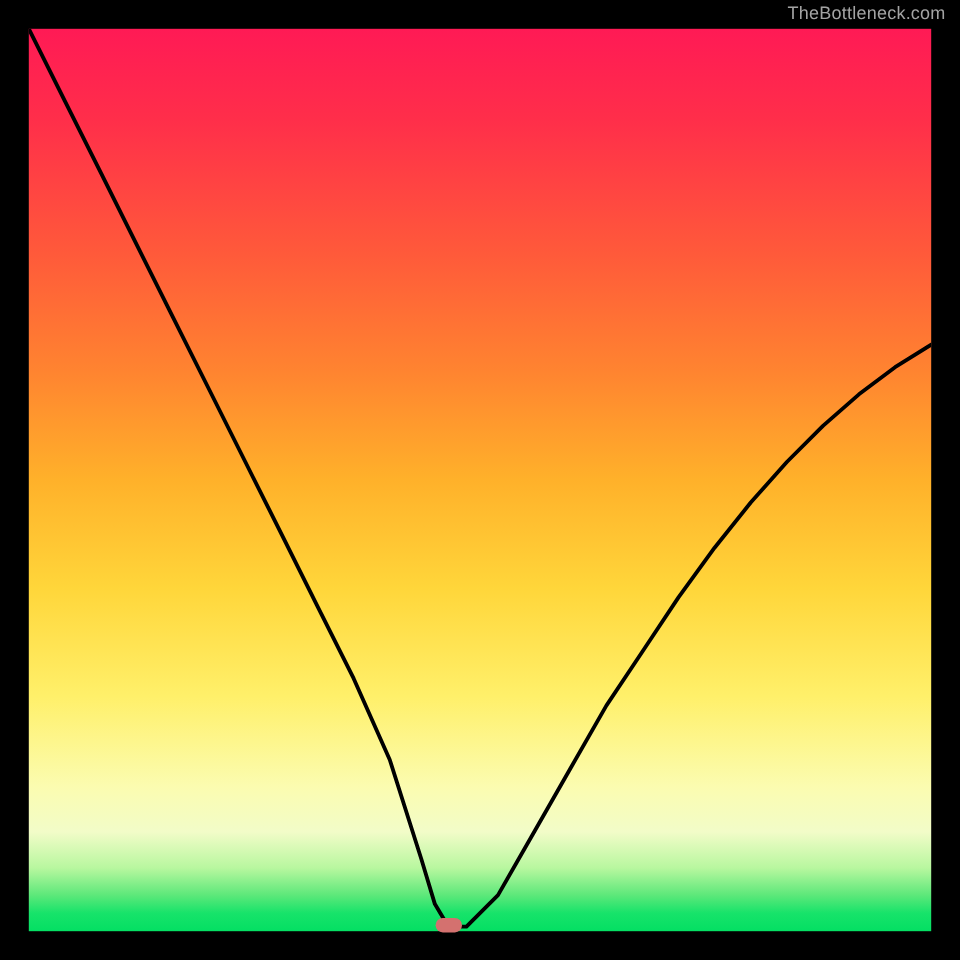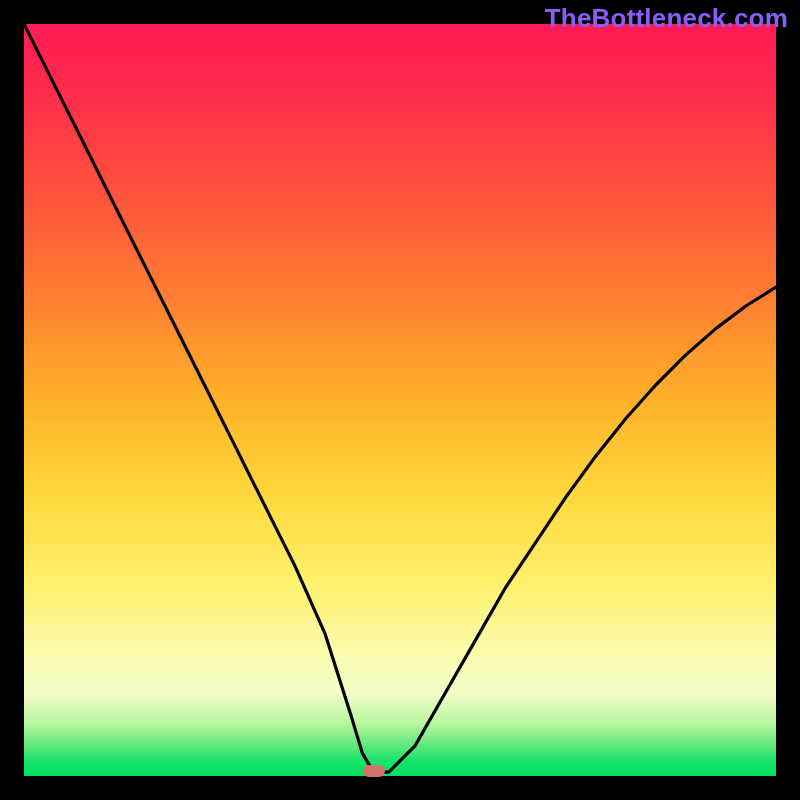--- a/index.html
+++ b/index.html
@@ -14,23 +14,23 @@
   .container {
     position: relative;
     width: 800px;
     height: 800px;
     background: #000;
   }
   .watermark {
     position: absolute;
     top: 3px;
     right: 12px;
-    color: #8b5cf6;
-    font-size: 26px;
-    font-weight: 700;
+    color: #a3a3a3;
+    font-size: 15px;
+    font-weight: 400;
     letter-spacing: 0.2px;
     z-index: 50;
   }
   .plot-frame {
     position: absolute;
     left: 24px;
     top: 24px;
     width: 752px;
     height: 752px;
     background: #000;

